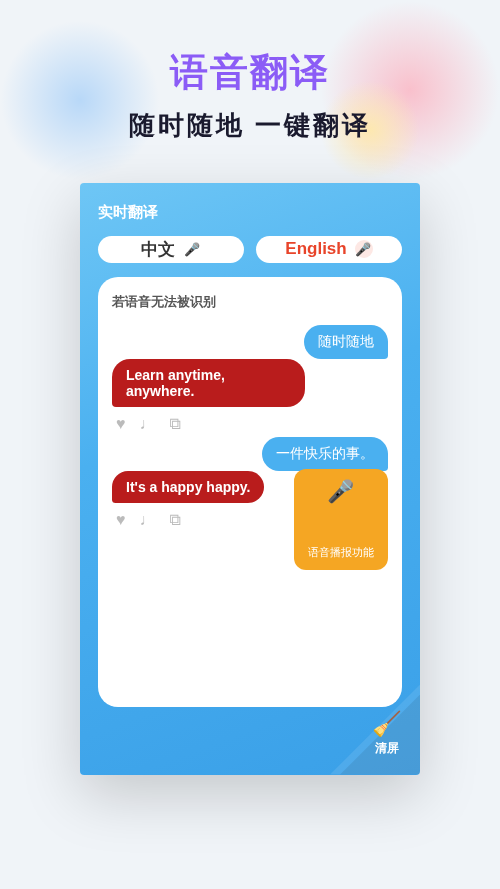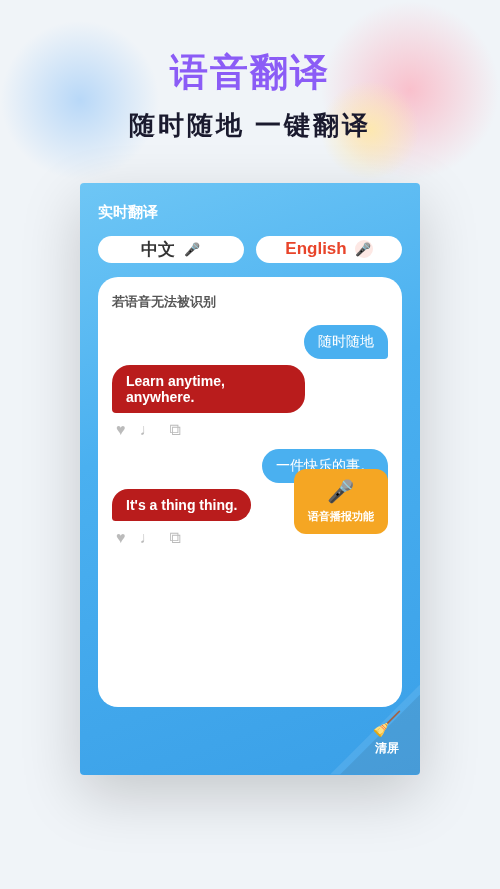--- a/index.html
+++ b/index.html
@@ -155,21 +155,20 @@
 
     .unrecognized-sub {
       font-size: 11px;
       color: #aaa;
     }
 
     
     .chat-messages {
       display: flex;
       flex-direction: column;
-      gap: 6px;
     }
 
     
     .bubble-right {
       align-self: flex-end;
       background: #4ab0f0;
       color: #fff;
       border-radius: 18px 18px 4px 18px;
       padding: 8px 14px;
       font-size: 14px;
@@ -219,22 +218,23 @@
     }
 
     .tooltip-mic {
       font-size: 22px;
       color: #fff;
     }
 
     .tooltip-label {
       font-size: 11px;
       color: #fff;
-      font-weight: 700;
+      font-weight: 400;
       white-space: nowrap;
+      margin-top: 36px;
     }
 
     
     .clear-btn {
       position: absolute;
       bottom: 18px;
       right: 18px;
       display: flex;
       flex-direction: column;
       align-items: center;
@@ -352,21 +352,21 @@
             <span class="action-icon">♩</span>
             <span class="action-icon">⧉</span>
           </div>
         </div>
 
         <div class="message-group right">
           <div class="bubble-right">一件快乐的事。</div>
         </div>
 
         <div class="message-group left">
-          <div class="bubble-left">It's a thing thing.</div>
+          <div class="bubble-left">It's a happy happy.</div>
           <div class="action-row">
             <span class="action-icon">♥</span>
             <span class="action-icon">♩</span>
             <span class="action-icon">⧉</span>
           </div>
         </div>
 
       </div>
 
       <div class="tooltip-popup">

